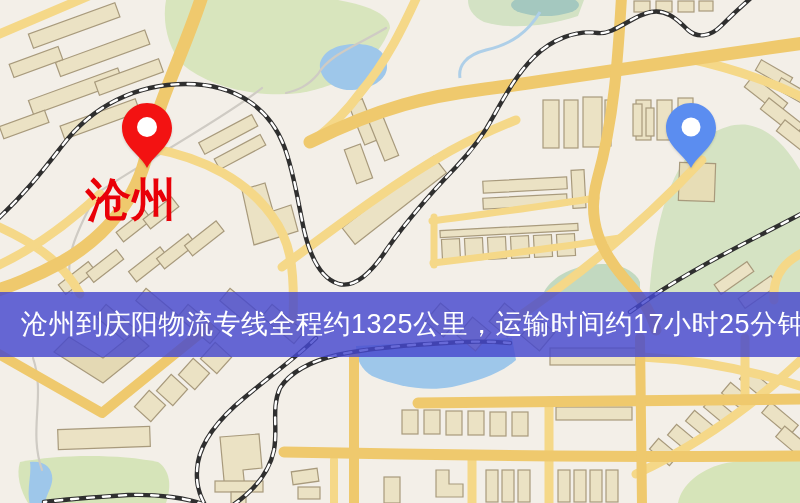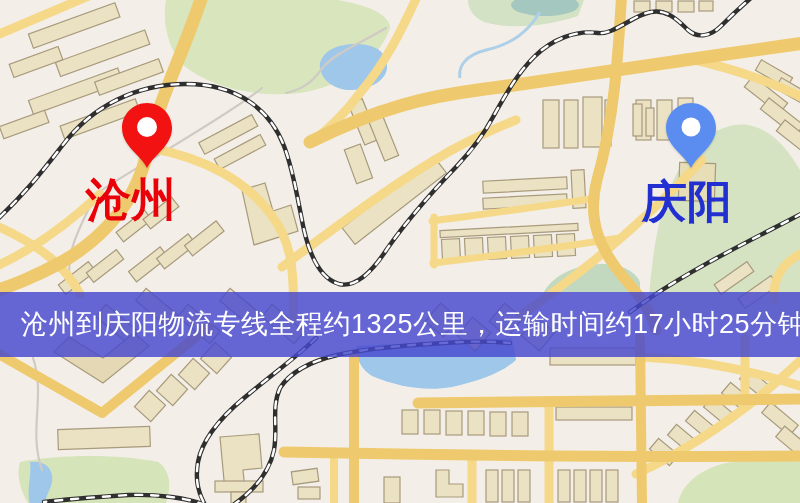--- a/index.html
+++ b/index.html
@@ -195,21 +195,20 @@
         <path d="M-12,228 C25,195 48,164 62,146 C92,106 136,84 186,84 C240,84 271,112 284,146 C294,172 298,202 304,230 C311,260 322,279 339,284 C356,288 372,272 387,249 C406,222 430,194 456,167 C470,152 482,138 493,117 C506,94 517,74 534,57 C552,39 576,30 598,33 C614,35 633,15 651,12 C665,9 676,18 688,30 C698,39 711,36 721,26 C734,13 746,2 758,-8"></path>
         <path d="M816,206 C760,236 700,264 650,298 L630,312"></path>
         <path d="M316,338 C298,356 270,376 244,398 C220,418 202,440 198,462 C195,480 198,492 205,505"></path>
         <path d="M205,505 C188,498 158,494 128,495 C98,497 68,499 44,502"></path>
         <path d="M233,505 C252,492 269,474 274,450 C278,428 271,408 280,388 C291,371 312,361 337,355 C372,347 422,344 462,342 C482,341 498,342 510,343"></path>
       </g>
     </g>
   </svg>
 
   <div class="city-label origin">沧州</div>
-  <div class="city-label destination">庆阳</div>
 
   <div class="pin origin">
     <svg width="54" height="67" viewBox="0 0 54 67">
       <path d="M27,1 C13.5,1 2,12 2,26 C2,36.5 8.5,44.5 15.5,51.5 C20.5,56.5 24.5,61 27,66 C29.5,61 33.5,56.5 38.5,51.5 C45.5,44.5 52,36.5 52,26 C52,12 40.5,1 27,1 Z" fill="#f31212"></path>
       <circle cx="27" cy="25" r="10" fill="#ffffff"></circle>
     </svg>
   </div>
 
   <div class="pin destination">
     <svg width="54" height="67" viewBox="0 0 54 67">

